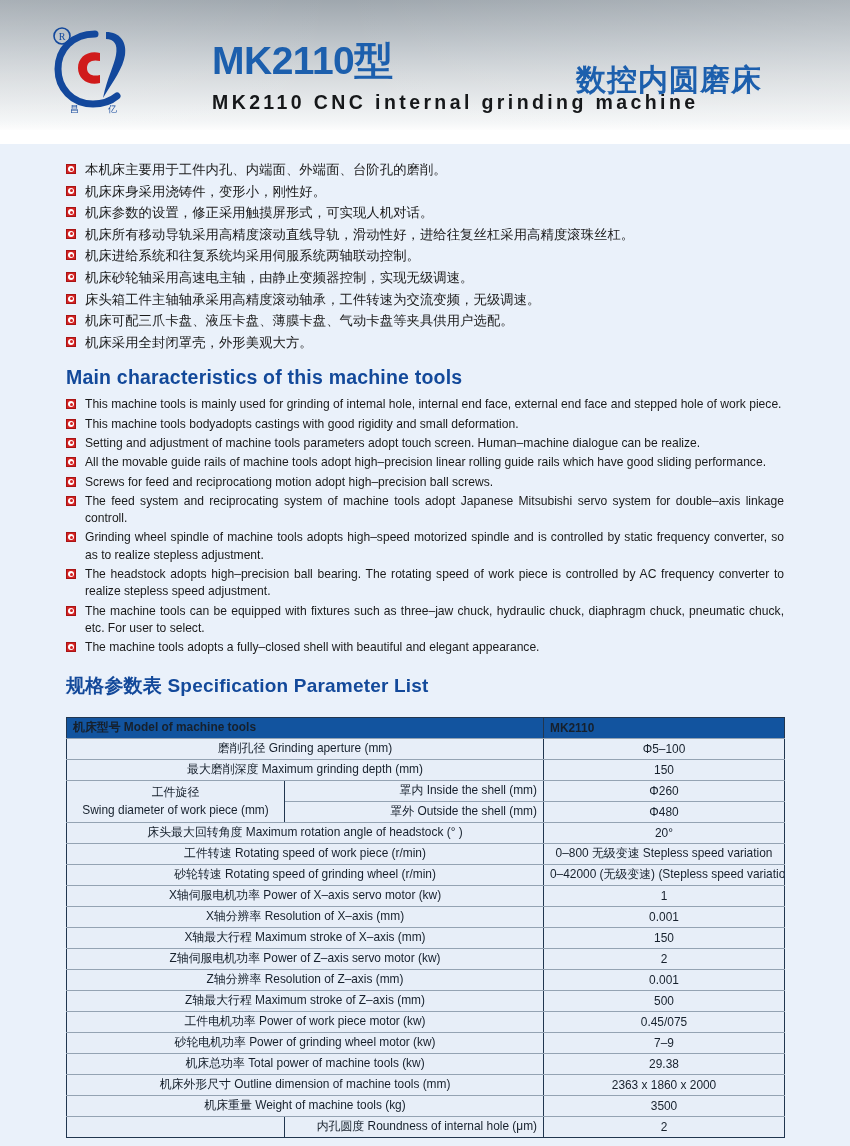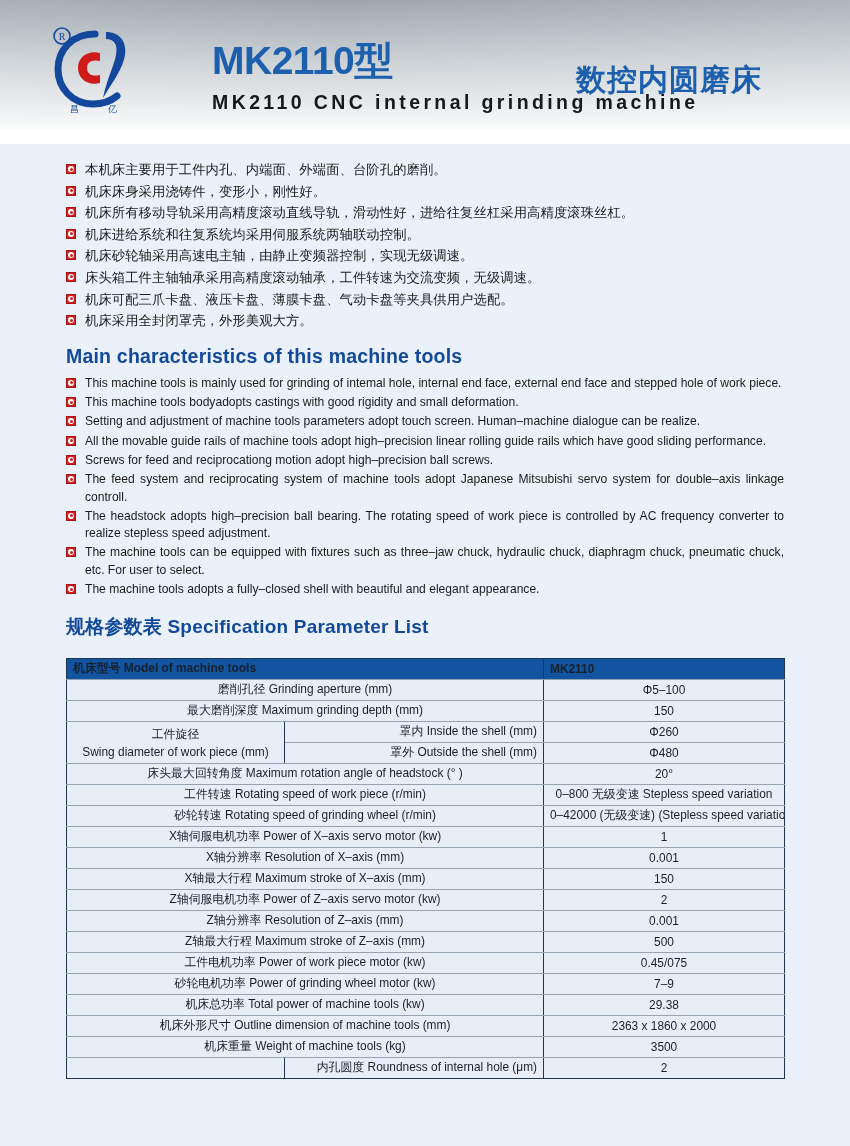--- a/index.html
+++ b/index.html
@@ -160,37 +160,38 @@
       <div class="en-sub">MK2110 CNC internal grinding machine</div>
     </div>
   </div>
   <div class="white-strip"></div>
 
   <div class="body-wrap">
 
     <ul class="bullets cn">
       <li><span class="bt"></span><span>本机床主要用于工件内孔、内端面、外端面、台阶孔的磨削。</span></li>
       <li><span class="bt"></span><span>机床床身采用浇铸件，变形小，刚性好。</span></li>
+      <li><span class="bt"></span><span>机床参数的设置，修正采用触摸屏形式，可实现人机对话。</span></li>
       <li><span class="bt"></span><span>机床所有移动导轨采用高精度滚动直线导轨，滑动性好，进给往复丝杠采用高精度滚珠丝杠。</span></li>
       <li><span class="bt"></span><span>机床进给系统和往复系统均采用伺服系统两轴联动控制。</span></li>
       <li><span class="bt"></span><span>机床砂轮轴采用高速电主轴，由静止变频器控制，实现无级调速。</span></li>
       <li><span class="bt"></span><span>床头箱工件主轴轴承采用高精度滚动轴承，工件转速为交流变频，无级调速。</span></li>
       <li><span class="bt"></span><span>机床可配三爪卡盘、液压卡盘、薄膜卡盘、气动卡盘等夹具供用户选配。</span></li>
       <li><span class="bt"></span><span>机床采用全封闭罩壳，外形美观大方。</span></li>
     </ul>
 
     <h2 class="sec en">Main characteristics of this machine tools</h2>
     <ul class="bullets en">
       <li><span class="bt"></span><span>This machine tools is mainly used for grinding of intemal hole, internal end face, external end face and stepped hole of work piece.</span></li>
       <li><span class="bt"></span><span>This machine tools bodyadopts castings with good rigidity and small deformation.</span></li>
       <li><span class="bt"></span><span>Setting and adjustment of machine tools parameters adopt touch screen. Human–machine dialogue can be realize.</span></li>
       <li><span class="bt"></span><span>All the movable guide rails of machine tools adopt high–precision linear rolling guide rails which have good sliding performance.</span></li>
       <li><span class="bt"></span><span>Screws for feed and reciprocationg motion adopt high–precision ball screws.</span></li>
       <li><span class="bt"></span><span>The feed system and reciprocating system of machine tools adopt Japanese Mitsubishi servo system for double–axis linkage controll.</span></li>
-      <li class="just"><span class="bt"></span></li>
+      <li class="just"><span class="bt"></span><span>Grinding wheel spindle of machine tools adopts high–speed motorized spindle and is controlled by static frequency converter, so as to realize stepless adjustment.</span></li>
       <li class="just"><span class="bt"></span><span>The headstock adopts high–precision ball bearing. The rotating speed of work piece is controlled by AC frequency converter to realize stepless speed adjustment.</span></li>
       <li class="just"><span class="bt"></span><span>The machine tools can be equipped with fixtures such as three–jaw chuck, hydraulic chuck, diaphragm chuck, pneumatic chuck, etc. For user to select.</span></li>
       <li><span class="bt"></span><span>The machine tools adopts a fully–closed shell with beautiful and elegant appearance.</span></li>
     </ul>
 
     <h2 class="sec spec-head">
       <span>规格参数表</span>
       <span class="en-part">Specification Parameter List</span>
     </h2>
 

